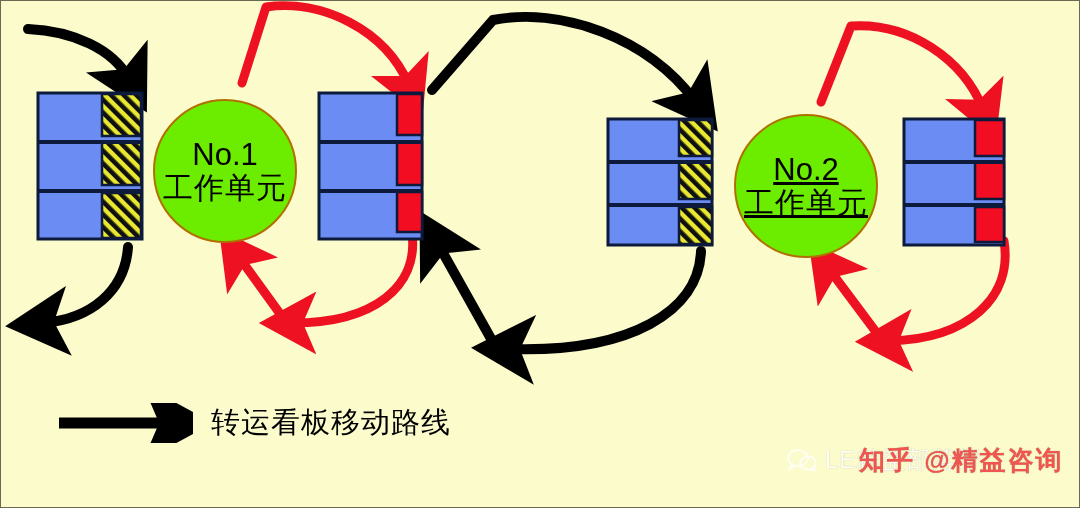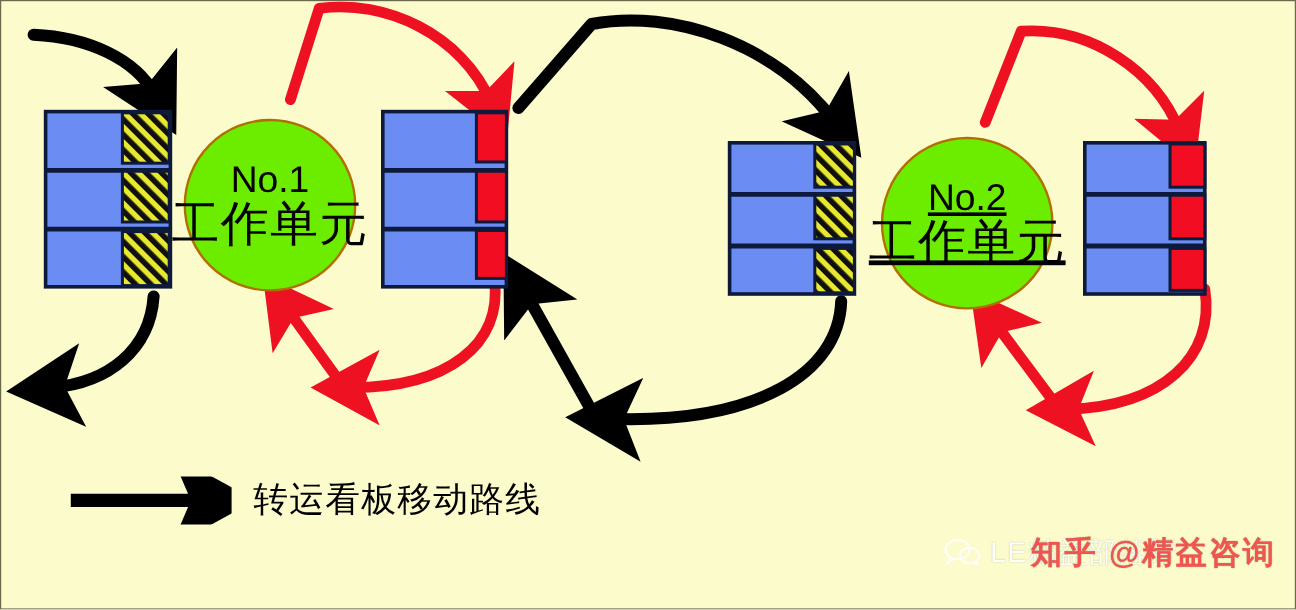--- a/index.html
+++ b/index.html
@@ -31,30 +31,30 @@
     background:#6ced00;
     border:2px solid #b07000;
     box-sizing:border-box;
   }
   .cell-line{
     color:#000;
     line-height:1.08;
     white-space:nowrap;
   }
   .cell-id{ font-size:31px; letter-spacing:0px; }
-  .cell-name{ font-size:40px; letter-spacing:1px; }
+  .cell-name{ font-size:30px; letter-spacing:1px; }
   .legend{
     position:absolute;
     left:56px;
     top:396px;
     width:430px;
   }
   .legend-row{
     display:flex;
-    align-items:flex-start;
+    align-items:flex-end;
     height:46px;
   }
   .legend-key{
     width:136px;
     height:40px;
     position:relative;
     flex:0 0 auto;
   }
   .legend-label{
     font-size:29px;

